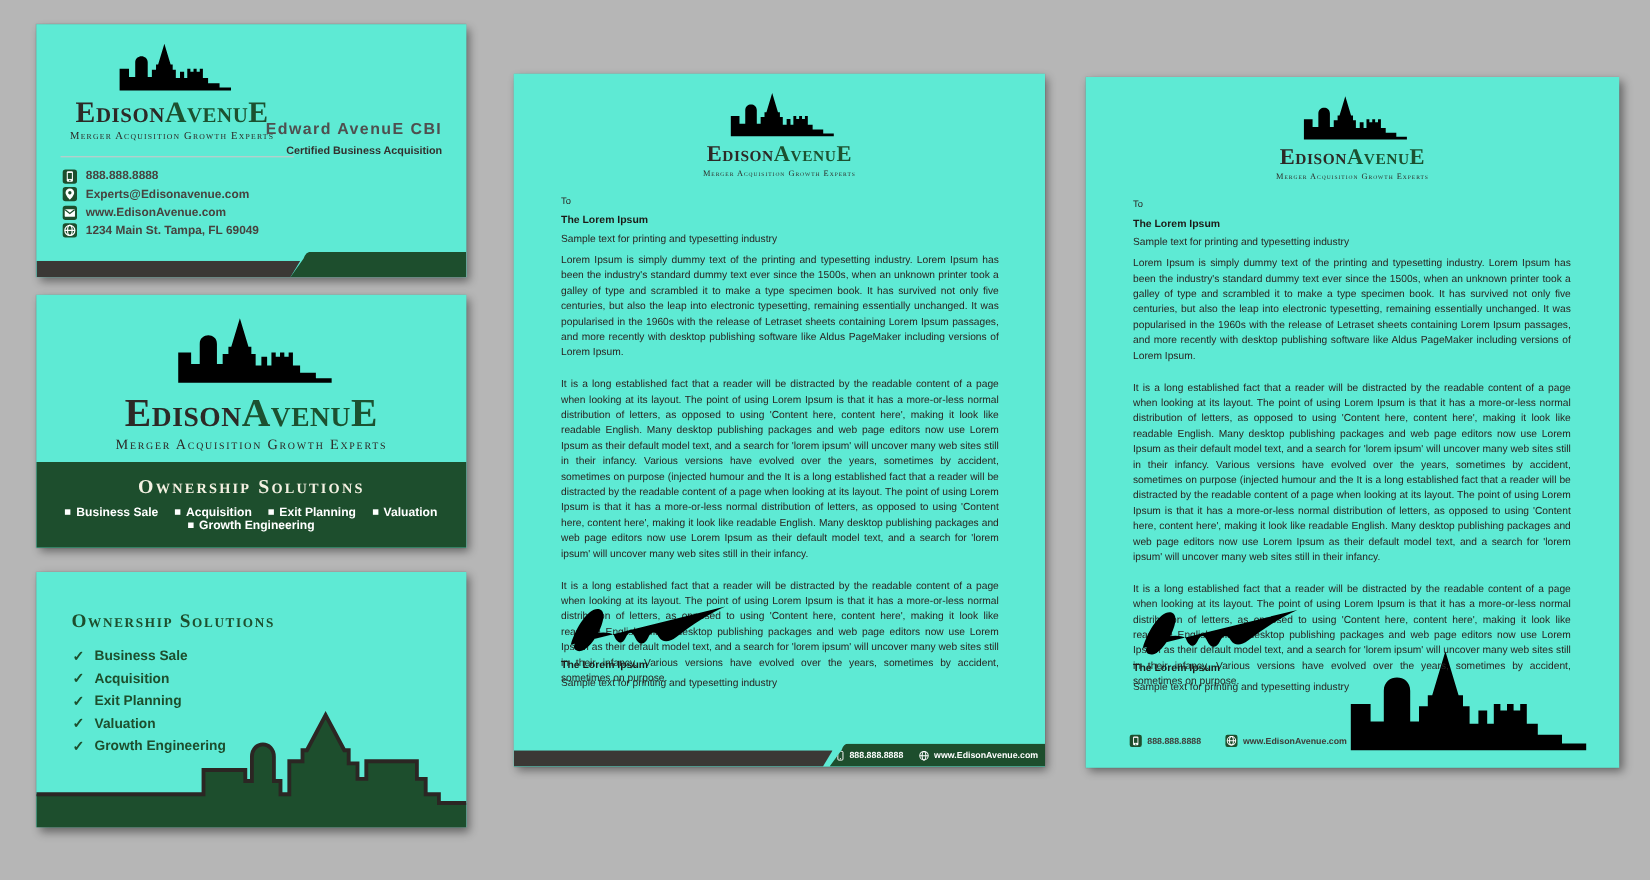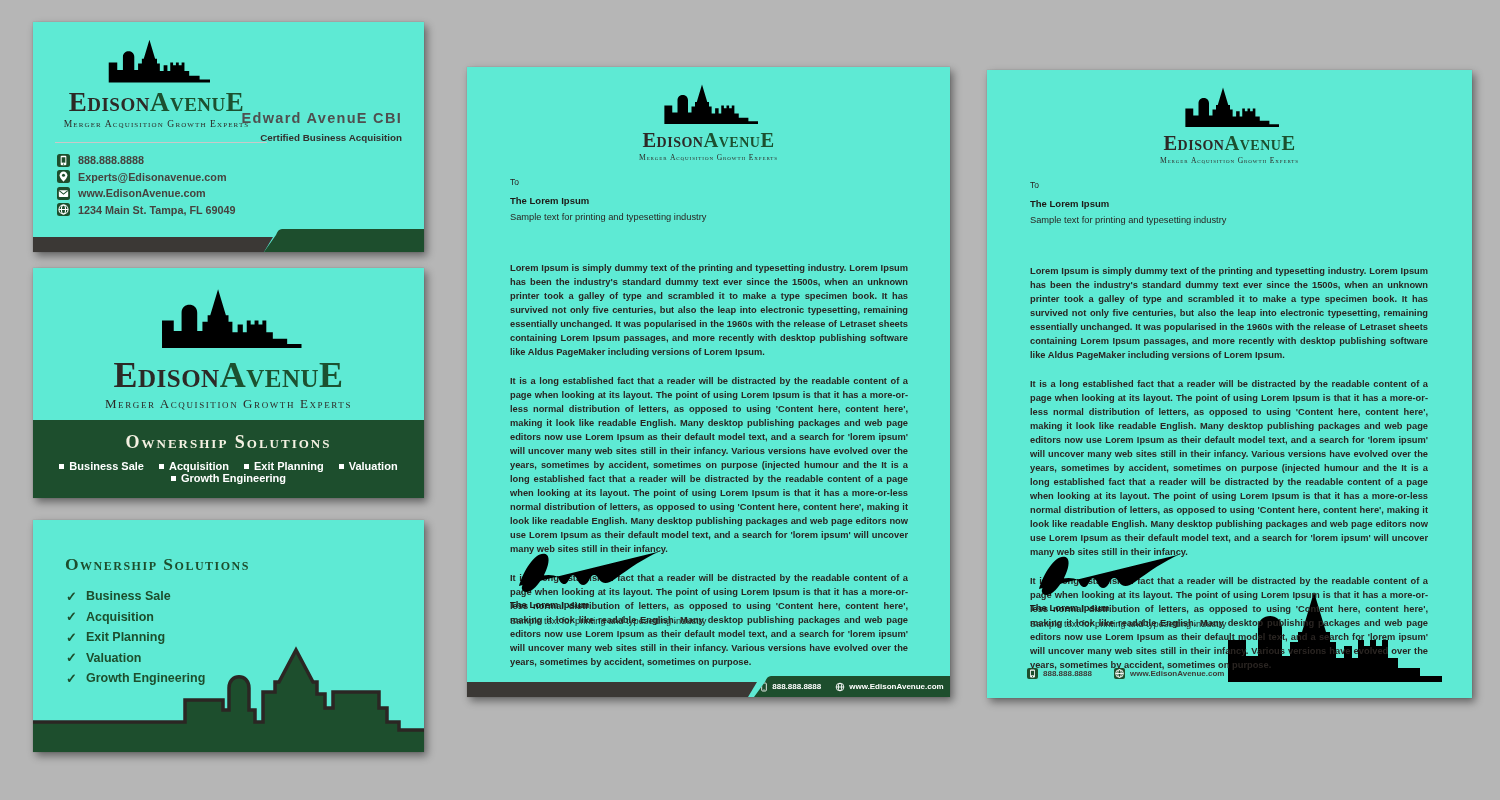--- a/index.html
+++ b/index.html
@@ -75,21 +75,21 @@
   .checklist li { height:20.5px; font-size:12.5px; color:#1d4e2d; font-weight:600; display:flex; align-items:center; }
   .check { color:#1d4e2d; font-size:13px; margin-right:9px; font-weight:700; }
   .skyline-sil { position:absolute; left:0; bottom:-2px; width:391px; height:112px; }
   .skyline-sil path { fill:#1d4e2d; stroke:#2b2623; stroke-width:3.5; }
 
   
   .to-block { position:absolute; left:43px; top:110px; }
   .to-label { font-size:8.5px; color:#2a2522; }
   .to-name  { font-size:9.5px; font-weight:700; color:#1d1916; margin-top:8px; }
   .to-line  { font-size:9.3px; color:#2a2522; margin-top:6px; }
-  .letter-body { position:absolute; left:43px; top:194px; width:398px;font-weight:bold; }
+  .letter-body { position:absolute; left:43px; top:162px; width:398px; }
   .letter-body p { font-size:9.3px; line-height:14px; color:#2a2522; text-align:justify; margin-bottom:15px; }
   .sig-block { position:absolute; left:43px; top:478px; }
   .sig-svg { display:block; width:160px; height:52px; }
   .sig-name { font-size:9.5px; font-weight:700; color:#1d1916; margin-top:2px; }
   .sig-line { font-size:9.3px; color:#2a2522; margin-top:6px; }
 
   
   #letterhead-1 .bar-dark { width:290px; height:15px; clip-path:polygon(0 0,100% 0,calc(100% - 9px) 100%,0 100%); }
   #letterhead-1 .bar-green { right:0; width:196px; height:21px;
     clip-path:path("M17 0 L196 0 L196 21 L0 21 L11 6 Q13 0 17 0 Z");

